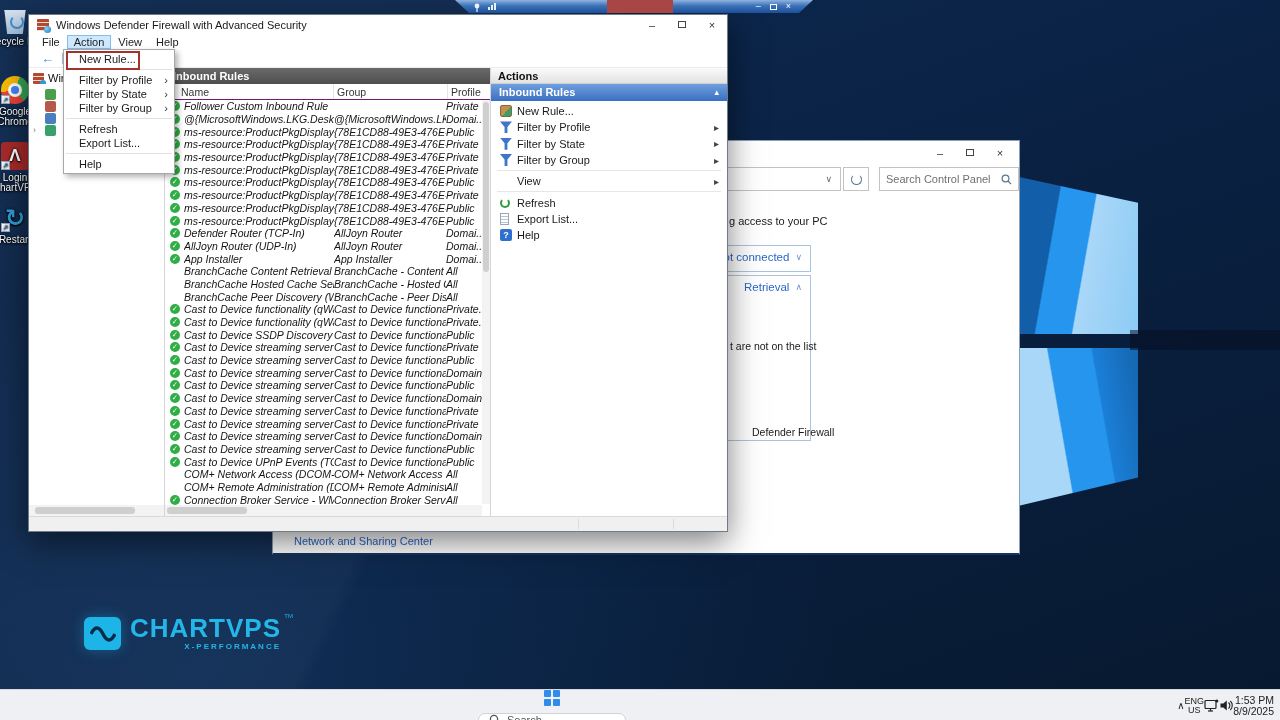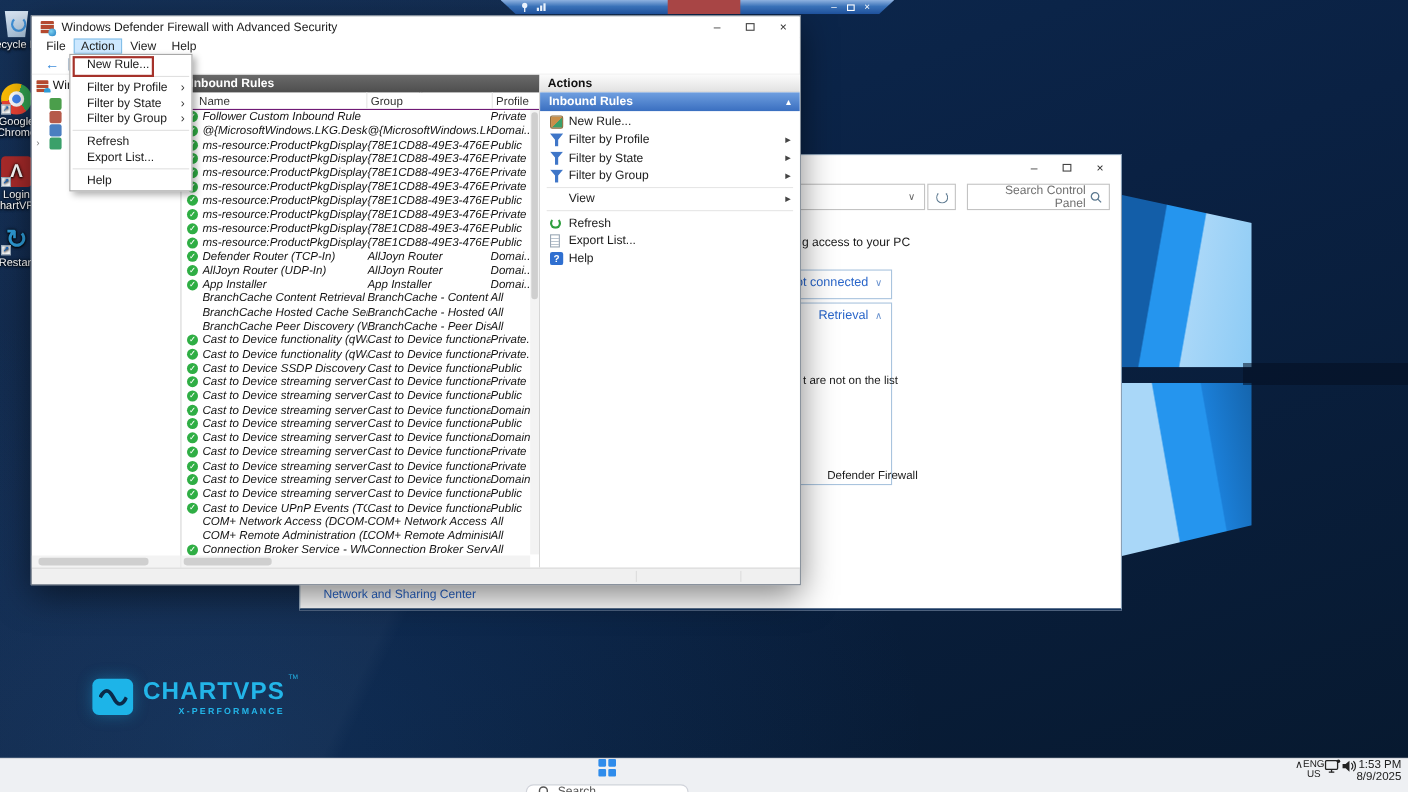--- a/index.html
+++ b/index.html
@@ -44,38 +44,38 @@
   .ico-chrome::after{content:"";position:absolute;left:10px;top:10px;width:8px;height:8px;background:#4285f4;border-radius:50%;}
   .ico-chartvps{background:#a82a2a;border-radius:4px;color:#fff;font-weight:bold;font-size:17px;line-height:28px;}
   .ico-restart{color:#2e9bd6;font-size:24px;line-height:28px;font-weight:bold;}
   .ico-restart::after{content:"\21BB";}
   .shortcut{position:absolute;left:0;bottom:0;width:9px;height:9px;background:#fff;border:1px solid #9ab;font-size:7px;line-height:8px;color:#1565c0;text-align:center;}
   .shortcut::after{content:"\2197";}
 
   
   .brand{position:absolute;left:84px;top:617px;display:flex;align-items:flex-start;gap:9px;z-index:2;}
   .brand .bicon{width:37px;height:33px;background:#1db4e8;border-radius:6px;display:flex;align-items:center;justify-content:center;box-shadow:0 0 14px rgba(30,180,235,.35);}
-  .brand .btxt .nm{font-size:22px;font-weight:bold;color:#23b6e9;letter-spacing:1px;line-height:22px;}
+  .brand .btxt .nm{font-size:26px;font-weight:bold;color:#23b6e9;letter-spacing:1px;line-height:22px;}
   .brand .btxt{position:relative;}
   .brand .tm{position:absolute;right:-12px;top:-4px;font-size:6px;color:#23b6e9;}
   .brand .tag{font-size:8px;letter-spacing:2px;color:#23b6e9;text-align:right;margin-top:3px;font-weight:bold;}
 
   
   .win{position:absolute;background:#fff;border:1px solid #8aa0b6;}
   .capbtn{display:inline-flex;width:30px;height:100%;align-items:center;justify-content:center;color:#333;font-size:11px;}
   .gl-max{width:8px;height:7px;border:1px solid #444;display:inline-block;}
 
   
   #cpwin{left:272px;top:140px;width:748px;height:415px;z-index:5;border-bottom:2px solid #16355e;}
   #cpwin .cap{position:absolute;right:4px;top:3px;height:17px;display:flex;}
   #cpwin .addr{position:absolute;left:8px;top:26px;width:560px;height:24px;border:1px solid #c3c3c3;background:#fff;display:flex;align-items:center;justify-content:flex-end;color:#666;}
   #cpwin .addr .chev{margin-right:8px;font-size:9px;color:#666;}
   #cpwin .refr{position:absolute;left:570px;top:26px;width:26px;height:24px;border:1px solid #c3c3c3;display:flex;align-items:center;justify-content:center;}
   #cpwin .refr i{width:11px;height:11px;border:1.5px solid #5b788f;border-radius:50%;border-top-color:transparent;display:block;}
-  #cpwin .search{position:absolute;left:606px;top:26px;width:130px;height:24px;border:1px solid #c3c3c3;display:flex;align-items:center;padding:0 6px;gap:4px;text-align:right;}
+  #cpwin .search{position:absolute;left:606px;top:26px;width:140px;height:24px;border:1px solid #c3c3c3;display:flex;align-items:center;padding:0 6px;gap:4px;}
   #cpwin .search span{flex:1;font-size:11px;color:#707070;}
   .frag{position:absolute;font-size:11px;color:#1a1a1a;white-space:nowrap;}
   .bluebox{position:absolute;border:1px solid #a9c4de;background:#fff;}
   .bluelink{color:#2a66c9;}
   .bxhead{display:flex;justify-content:flex-end;align-items:center;gap:6px;padding:5px 8px 0 0;font-size:11.5px;color:#2a66c9;}
   .bxhead .c{font-size:9px;color:#6b93cf;}
 
   
   #fw{left:28px;top:14px;width:700px;height:518px;z-index:10;border:1px solid #707b88;box-shadow:0 10px 30px rgba(0,0,0,.5);}
   #fw .titlebar{position:absolute;left:0;top:0;right:0;height:19px;background:#fff;display:flex;align-items:center;}
@@ -172,21 +172,21 @@
   .ico-folder::before{content:"";position:absolute;left:0;top:0;width:8px;height:4px;background:#e8a33d;border-radius:2px 2px 0 0;}
   .ico-folder::after{content:"";position:absolute;left:0;top:2px;width:17px;height:11px;background:linear-gradient(180deg,#ffd56b,#f5b73d);border-radius:2px;}
   .ico-cvps{width:17px;height:17px;background:#a82a2a;border-radius:3px;color:#fff;font-size:12px;font-weight:bold;line-height:17px;text-align:center;}
   .ico-photos{width:17px;height:17px;background:linear-gradient(135deg,#4aa8e8,#2f6fd0);border-radius:3px;position:relative;}
   .ico-photos::after{content:"";position:absolute;left:3px;top:3px;width:11px;height:8px;background:#e8f4fd;border-radius:1px;}
   .ico-fwapp{width:18px;height:15px;background:repeating-linear-gradient(180deg,#b5492f 0 4px,#e8e2d8 4px 5px);border-radius:2px;position:relative;}
   .ico-fwapp::after{content:"";position:absolute;right:-3px;bottom:-3px;width:10px;height:10px;border-radius:50%;background:radial-gradient(circle at 35% 35%,#8fdbf2,#1b79c0);}
   .run-ind{position:absolute;bottom:-1px;left:50%;transform:translateX(-50%);height:3px;border-radius:2px;}
   .run-ind.small{width:6px;background:#8a8f98;}
   .run-ind.active{width:16px;background:#2f7fd6;}
-  .tb-tray{position:absolute;right:6px;top:0;height:31px;display:flex;}
+  .tb-tray{position:absolute;right:6px;top:0;height:31px;display:flex;align-items:center;}
   .tray-chev{font-size:10px;color:#222;}
   .tray-chev::after{content:"\2227";}
   .tray-lang{font-size:9px;color:#222;text-align:center;line-height:9px;}
   .tray-clock{font-size:10.5px;color:#222;text-align:right;line-height:11px;}
 </style>
 </head>
 <body>
 
 <div id="screen">
 

